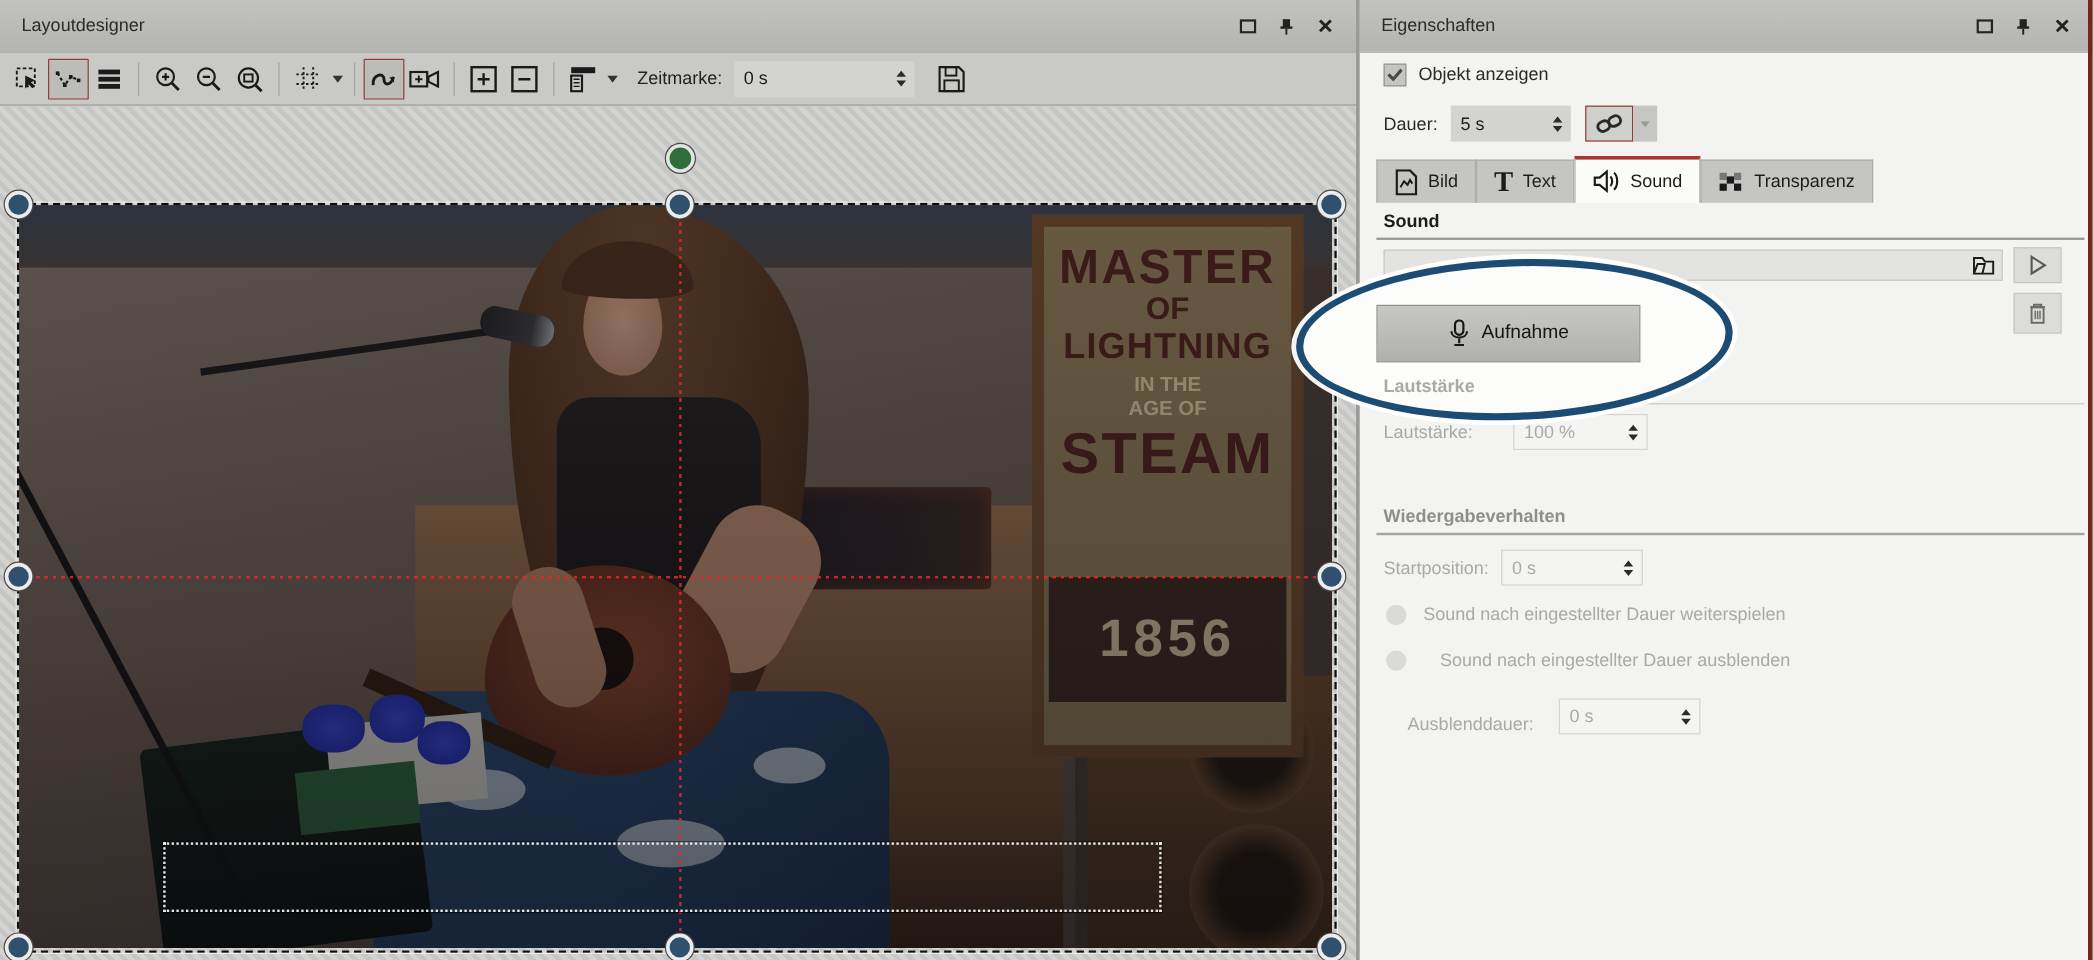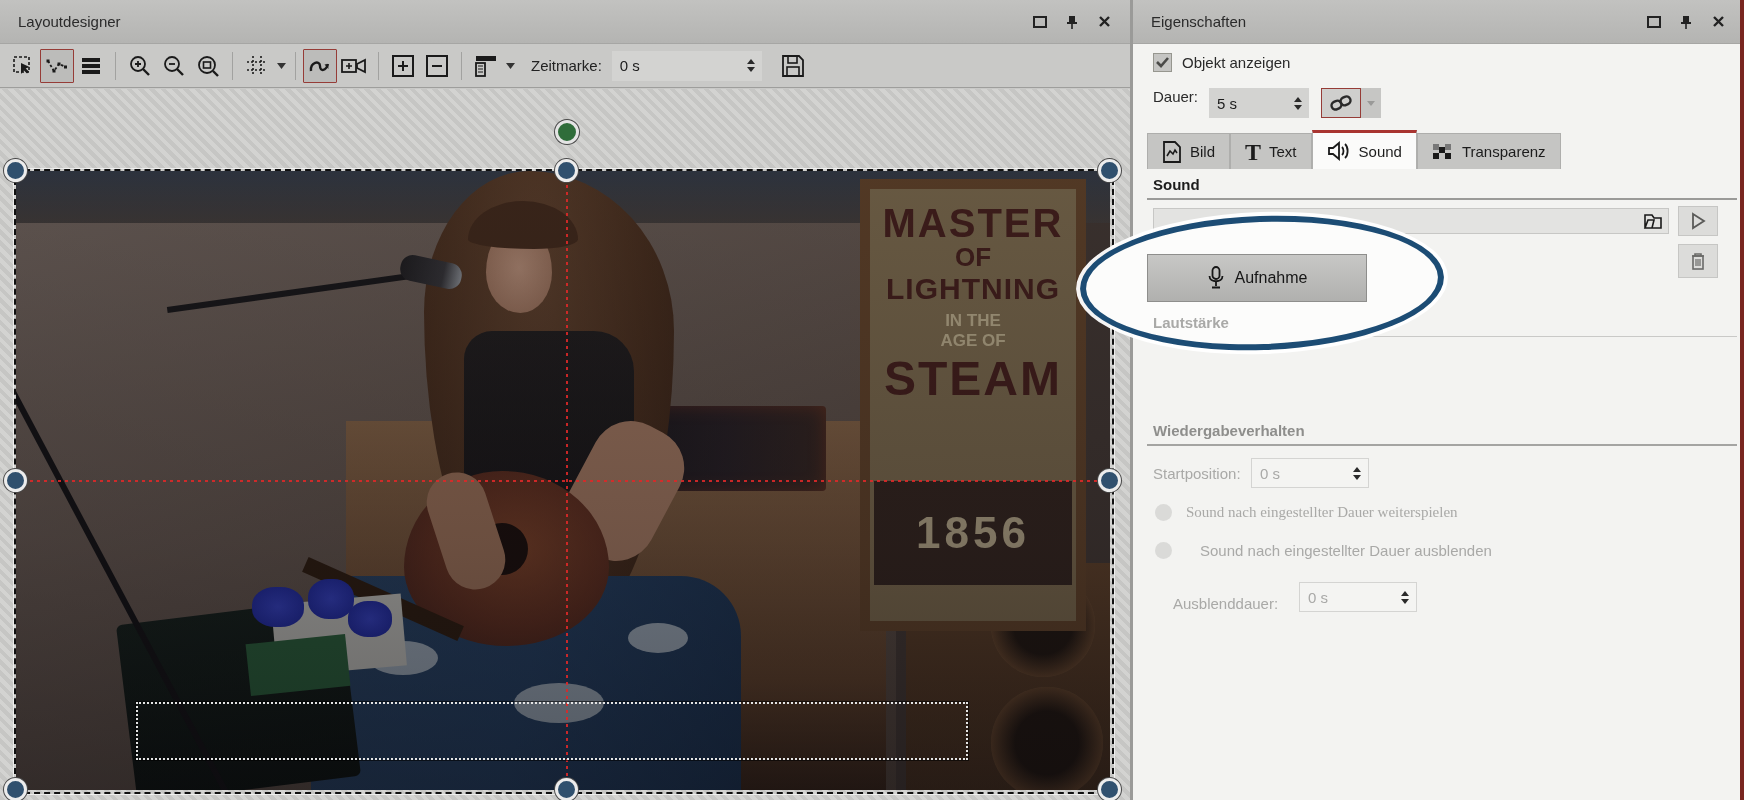--- a/index.html
+++ b/index.html
@@ -338,21 +338,21 @@
 
     <div class="abs" style="left:20px;top:53px;display:flex;align-items:center;gap:10px;">
       <span class="checkbox">
         <svg width="13" height="11" viewBox="0 0 13 11">
             <polyline points="1,5 5,9 12,1" fill="none" stroke="#4a4a48" stroke-width="2.6"></polyline>
           </svg>
         </span>
       <span class="label">Objekt anzeigen</span>
     </div>
 
-    <div class="abs" style="left:20px;top:88px;display:flex;">
+    <div class="abs" style="left:20px;top:88px;display:flex;align-items:center;">
       <span class="label" style="width:56px;">Dauer:</span>
       <span class="spinbox2" style="width:100px;">
         <span style="flex:1">5 s</span>
         <span class="spin">
             <i class="up"></i>
             <i class="dn"></i>
           </span>
       </span>
       <span style="width:12px;"></span>
       <span style="width:40px;height:30px;border:1px solid #963c37;background:#cfcfcd;display:flex;align-items:center;justify-content:center;box-sizing:border-box;">
@@ -431,37 +431,47 @@
           <rect x="5.5" y="1" width="7" height="12" rx="3.5" fill="none" stroke="#161616" stroke-width="1.8"></rect>
           <path d="M2.5 10 C2.5 17 15.5 17 15.5 10" fill="none" stroke="#161616" stroke-width="1.8"></path>
           <path d="M9 16 V20 M5 21.5 H13" stroke="#161616" stroke-width="1.8"></path>
         </svg>
       <span>Aufnahme</span>
     </div>
 
     <div class="abs secthead dis-t" style="left:20px;top:314px;z-index:47;">Lautstärke</div>
     <div class="hr light" style="left:14px;top:336px;width:590px;"></div>
 
+    <div class="abs" style="left:20px;top:345px;display:flex;align-items:center;">
+      <span class="dis-t" style="width:108px;">Lautstärke:</span>
+      <span class="spinbox2 dis" style="width:112px;">
+        <span style="flex:1">100 %</span>
+        <span class="spin">
+            <i class="up"></i>
+            <i class="dn"></i>
+          </span>
+      </span>
+    </div>
 
 
     <div class="abs secthead" style="left:20px;top:422px;color:#8e8e8c;">Wiedergabeverhalten</div>
     <div class="hr" style="left:14px;top:444px;width:590px;background:#a4a4a2;"></div>
 
     <div class="abs" style="left:20px;top:458px;display:flex;align-items:center;">
       <span class="dis-t" style="width:98px;">Startposition:</span>
       <span class="spinbox2 dis" style="width:118px;">
         <span style="flex:1">0 s</span>
         <span class="spin">
             <i class="up"></i>
             <i class="dn"></i>
           </span>
       </span>
     </div>
 
-    <div class="abs" style="left:22px;top:504px;display:flex;align-items:center;gap:14px;font-family:Liberation Serif, serif;">
+    <div class="abs" style="left:22px;top:504px;display:flex;align-items:center;gap:14px;">
       <span class="radio"></span>
       <span class="dis-t">Sound nach eingestellter Dauer weiterspielen</span>
     </div>
     <div class="abs" style="left:22px;top:542px;display:flex;align-items:center;gap:28px;">
       <span class="radio"></span>
       <span class="dis-t">Sound nach eingestellter Dauer ausblenden</span>
     </div>
 
     <div class="abs" style="left:40px;top:582px;display:flex;align-items:flex-end;">
       <span class="dis-t" style="width:126px;">Ausblenddauer:</span>

